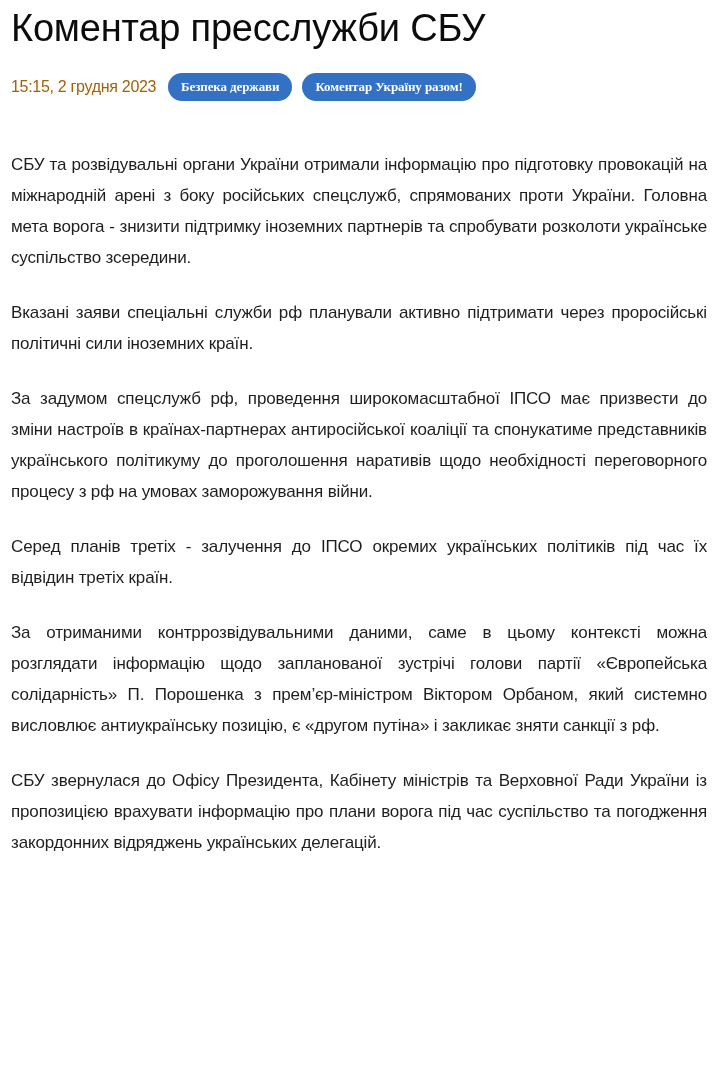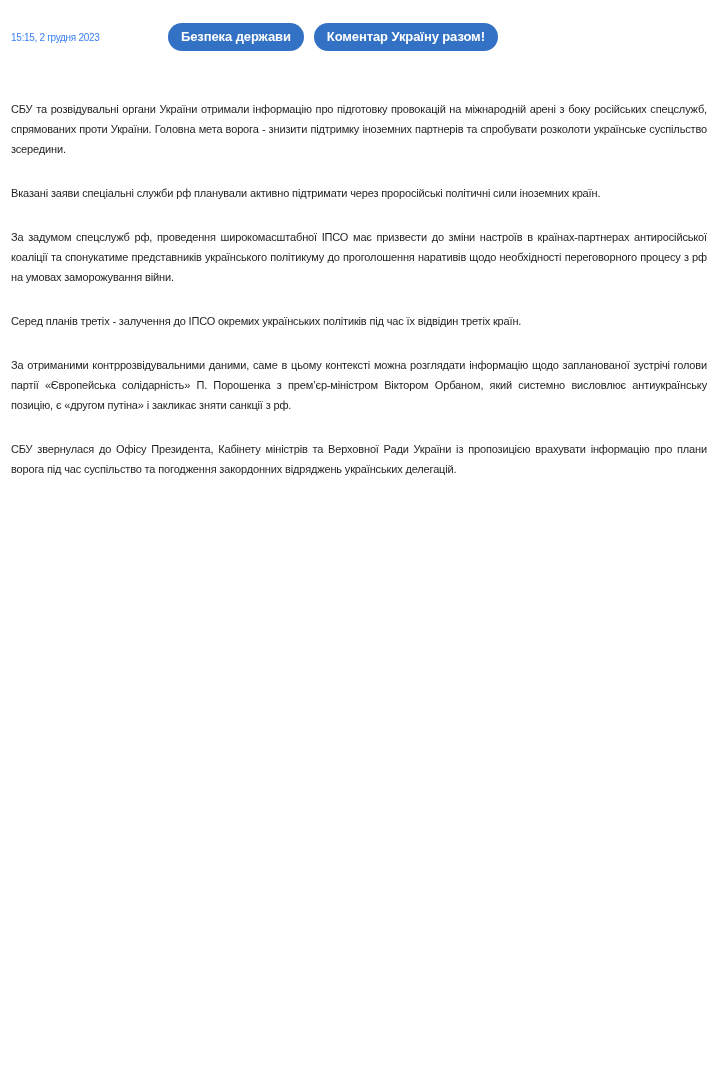--- a/index.html
+++ b/index.html
@@ -29,59 +29,61 @@
       letter-spacing: -0.2px;
       white-space: nowrap;
     }
     .meta {
       display: flex;
       align-items: center;
       margin-top: 23px;
       height: 28px;
     }
     .date {
-      font-size: 10px;
-      color: #3b82f6;
+      font-size: 16px;
+      color: #a16207;
       width: 157px;
       letter-spacing: -0.3px;
     }
     .tags {
       display: flex;
       gap: 10px;
     }
     .tag {
       background: #3271c3;
       color: #ffffff;
       font-size: 13px;
       font-weight: 600;
       height: 28px;
       line-height: 28px;
       padding: 0 13px;
       border-radius: 14px;
       text-decoration: none;
       white-space: nowrap;
       display: inline-block;
       letter-spacing: -0.1px;
+      font-family: Liberation Serif, serif;
     }
     .body {
       margin-top: 48px;
     }
     .body p {
       margin: 0 0 24px 0;
-      font-size: 11px;
-      line-height: 20px;
+      font-size: 17px;
+      line-height: 31px;
       text-align: justify;
       color: #1e1e1e;
       letter-spacing: -0.15px;
     }
   </style>
 </head>
 <body>
 
 <article class="article">
+  <h1 class="title">Коментар пресслужби СБУ</h1>
 
   <div class="meta">
     <span class="date">15:15, 2 грудня 2023</span>
     <div class="tags">
       <a class="tag">Безпека держави</a>
       <a class="tag">Коментар Україну разом!</a>
     </div>
   </div>
 
   <div class="body">

